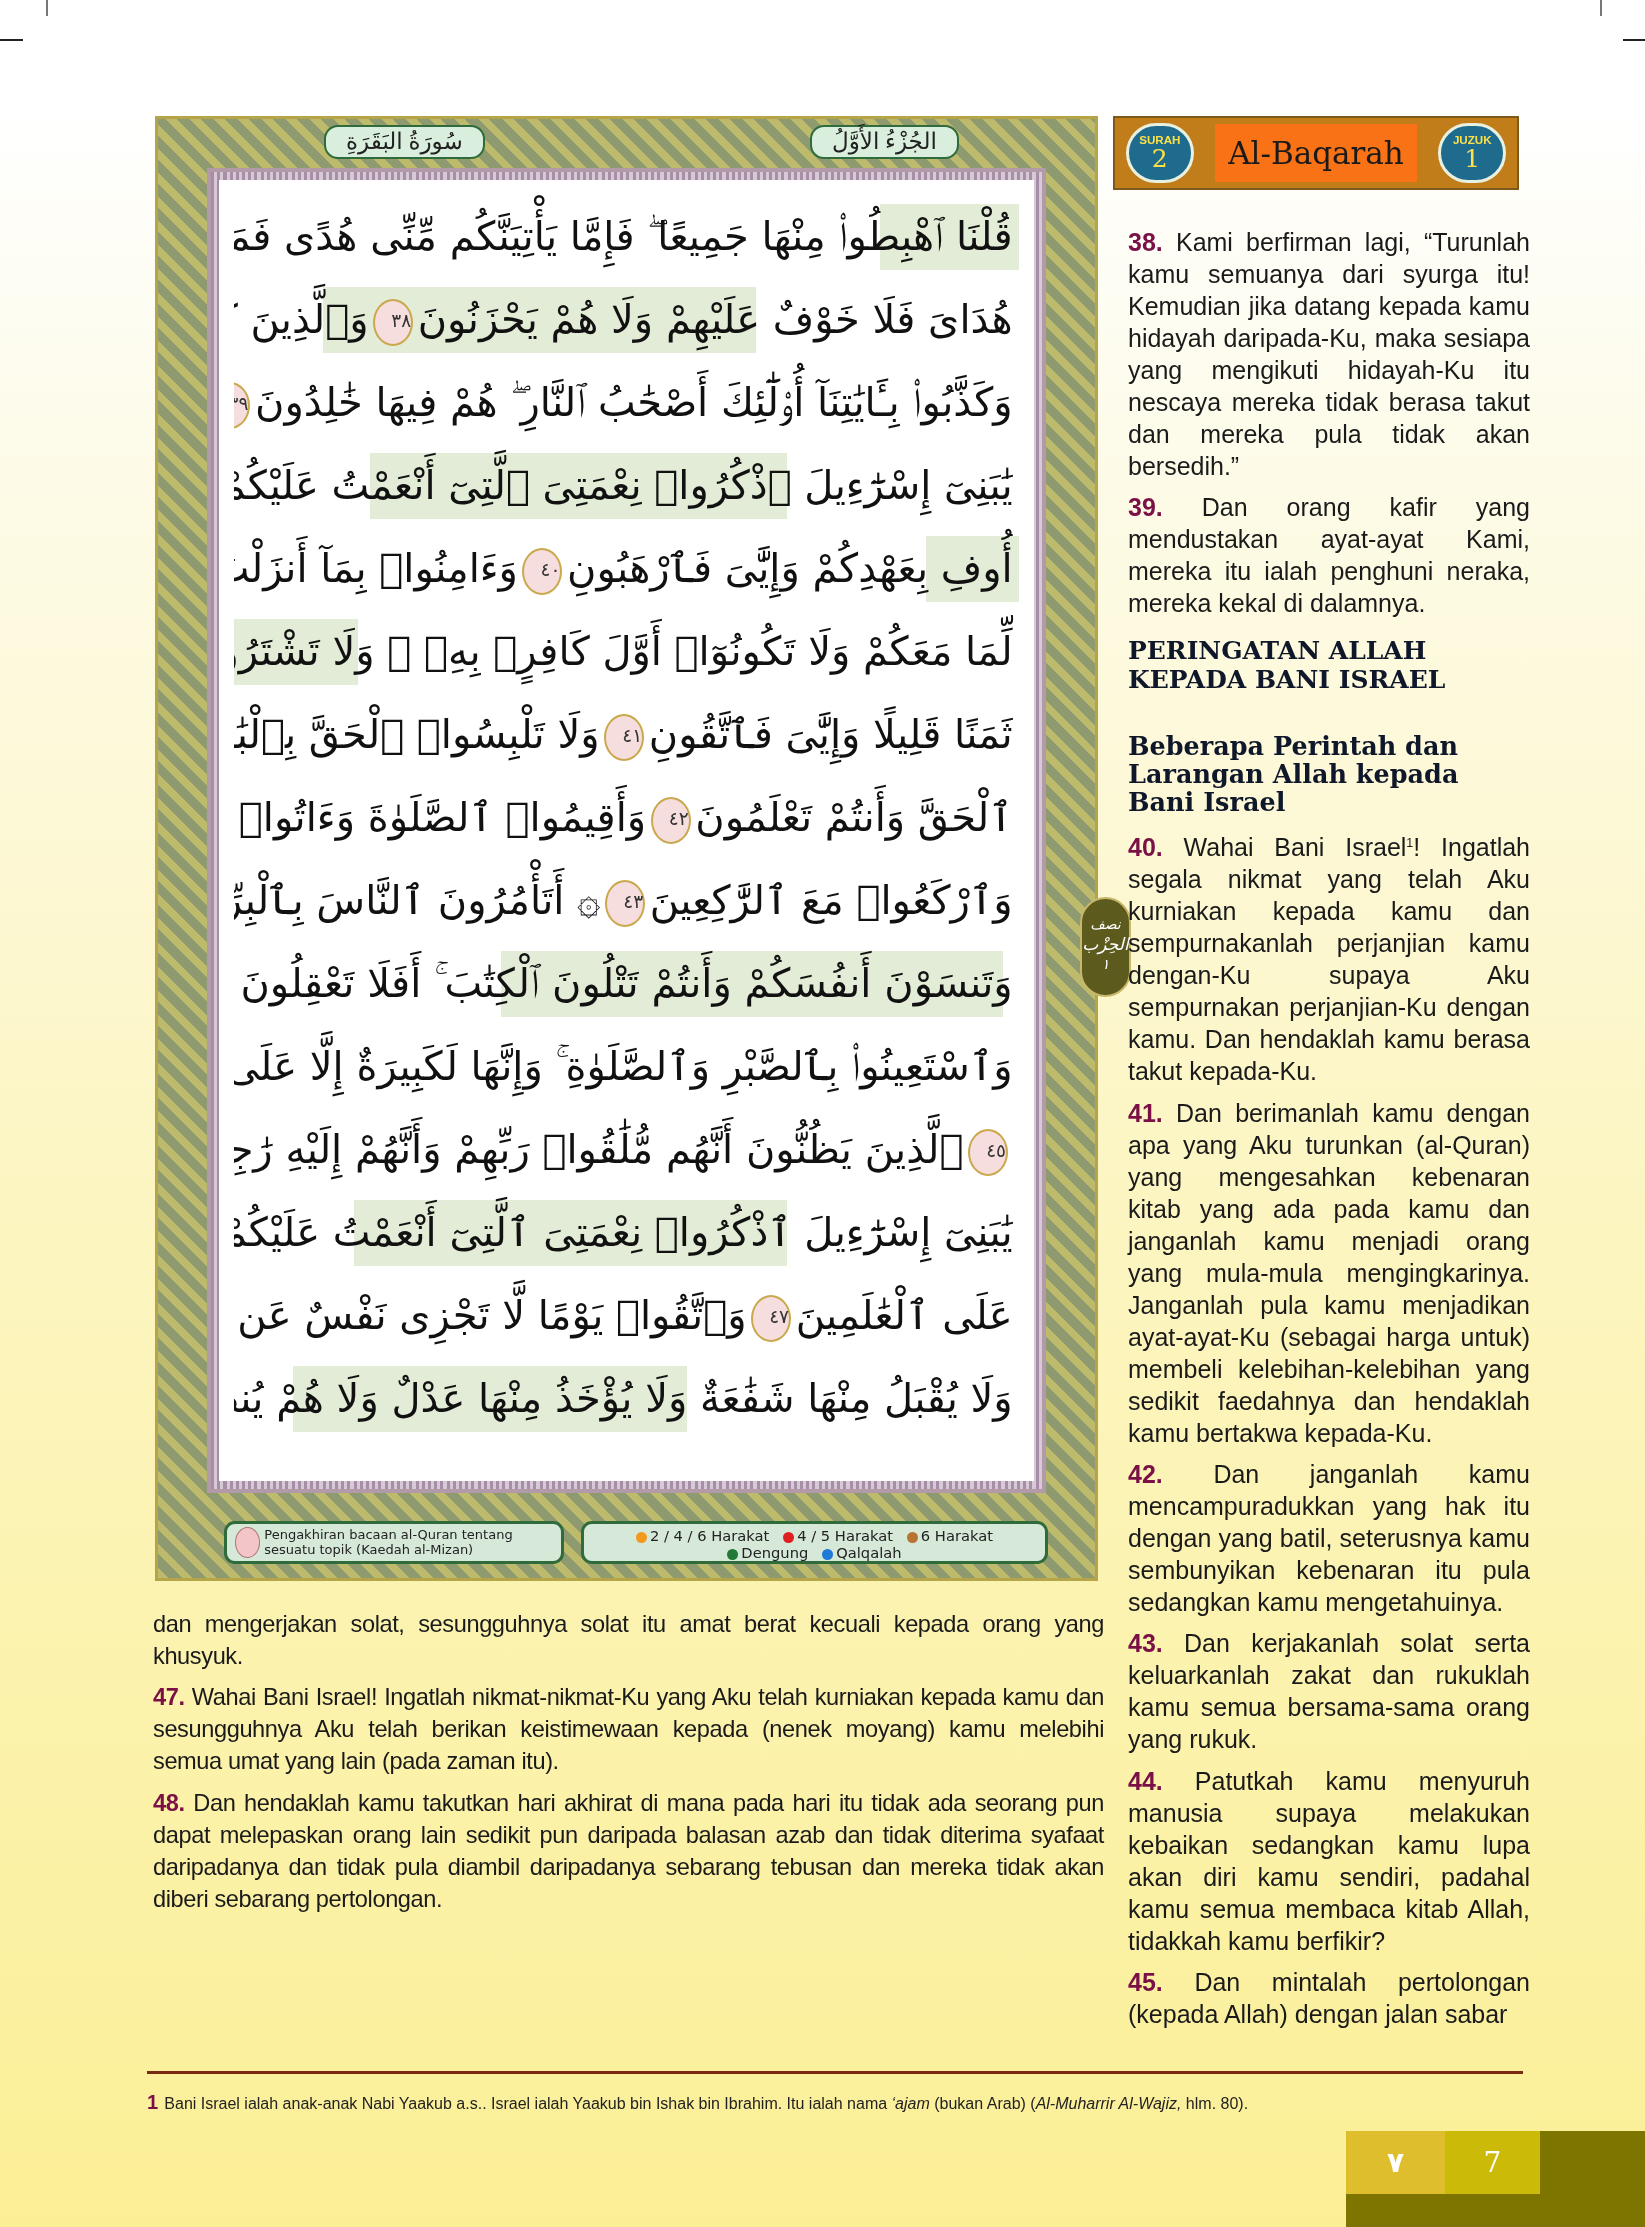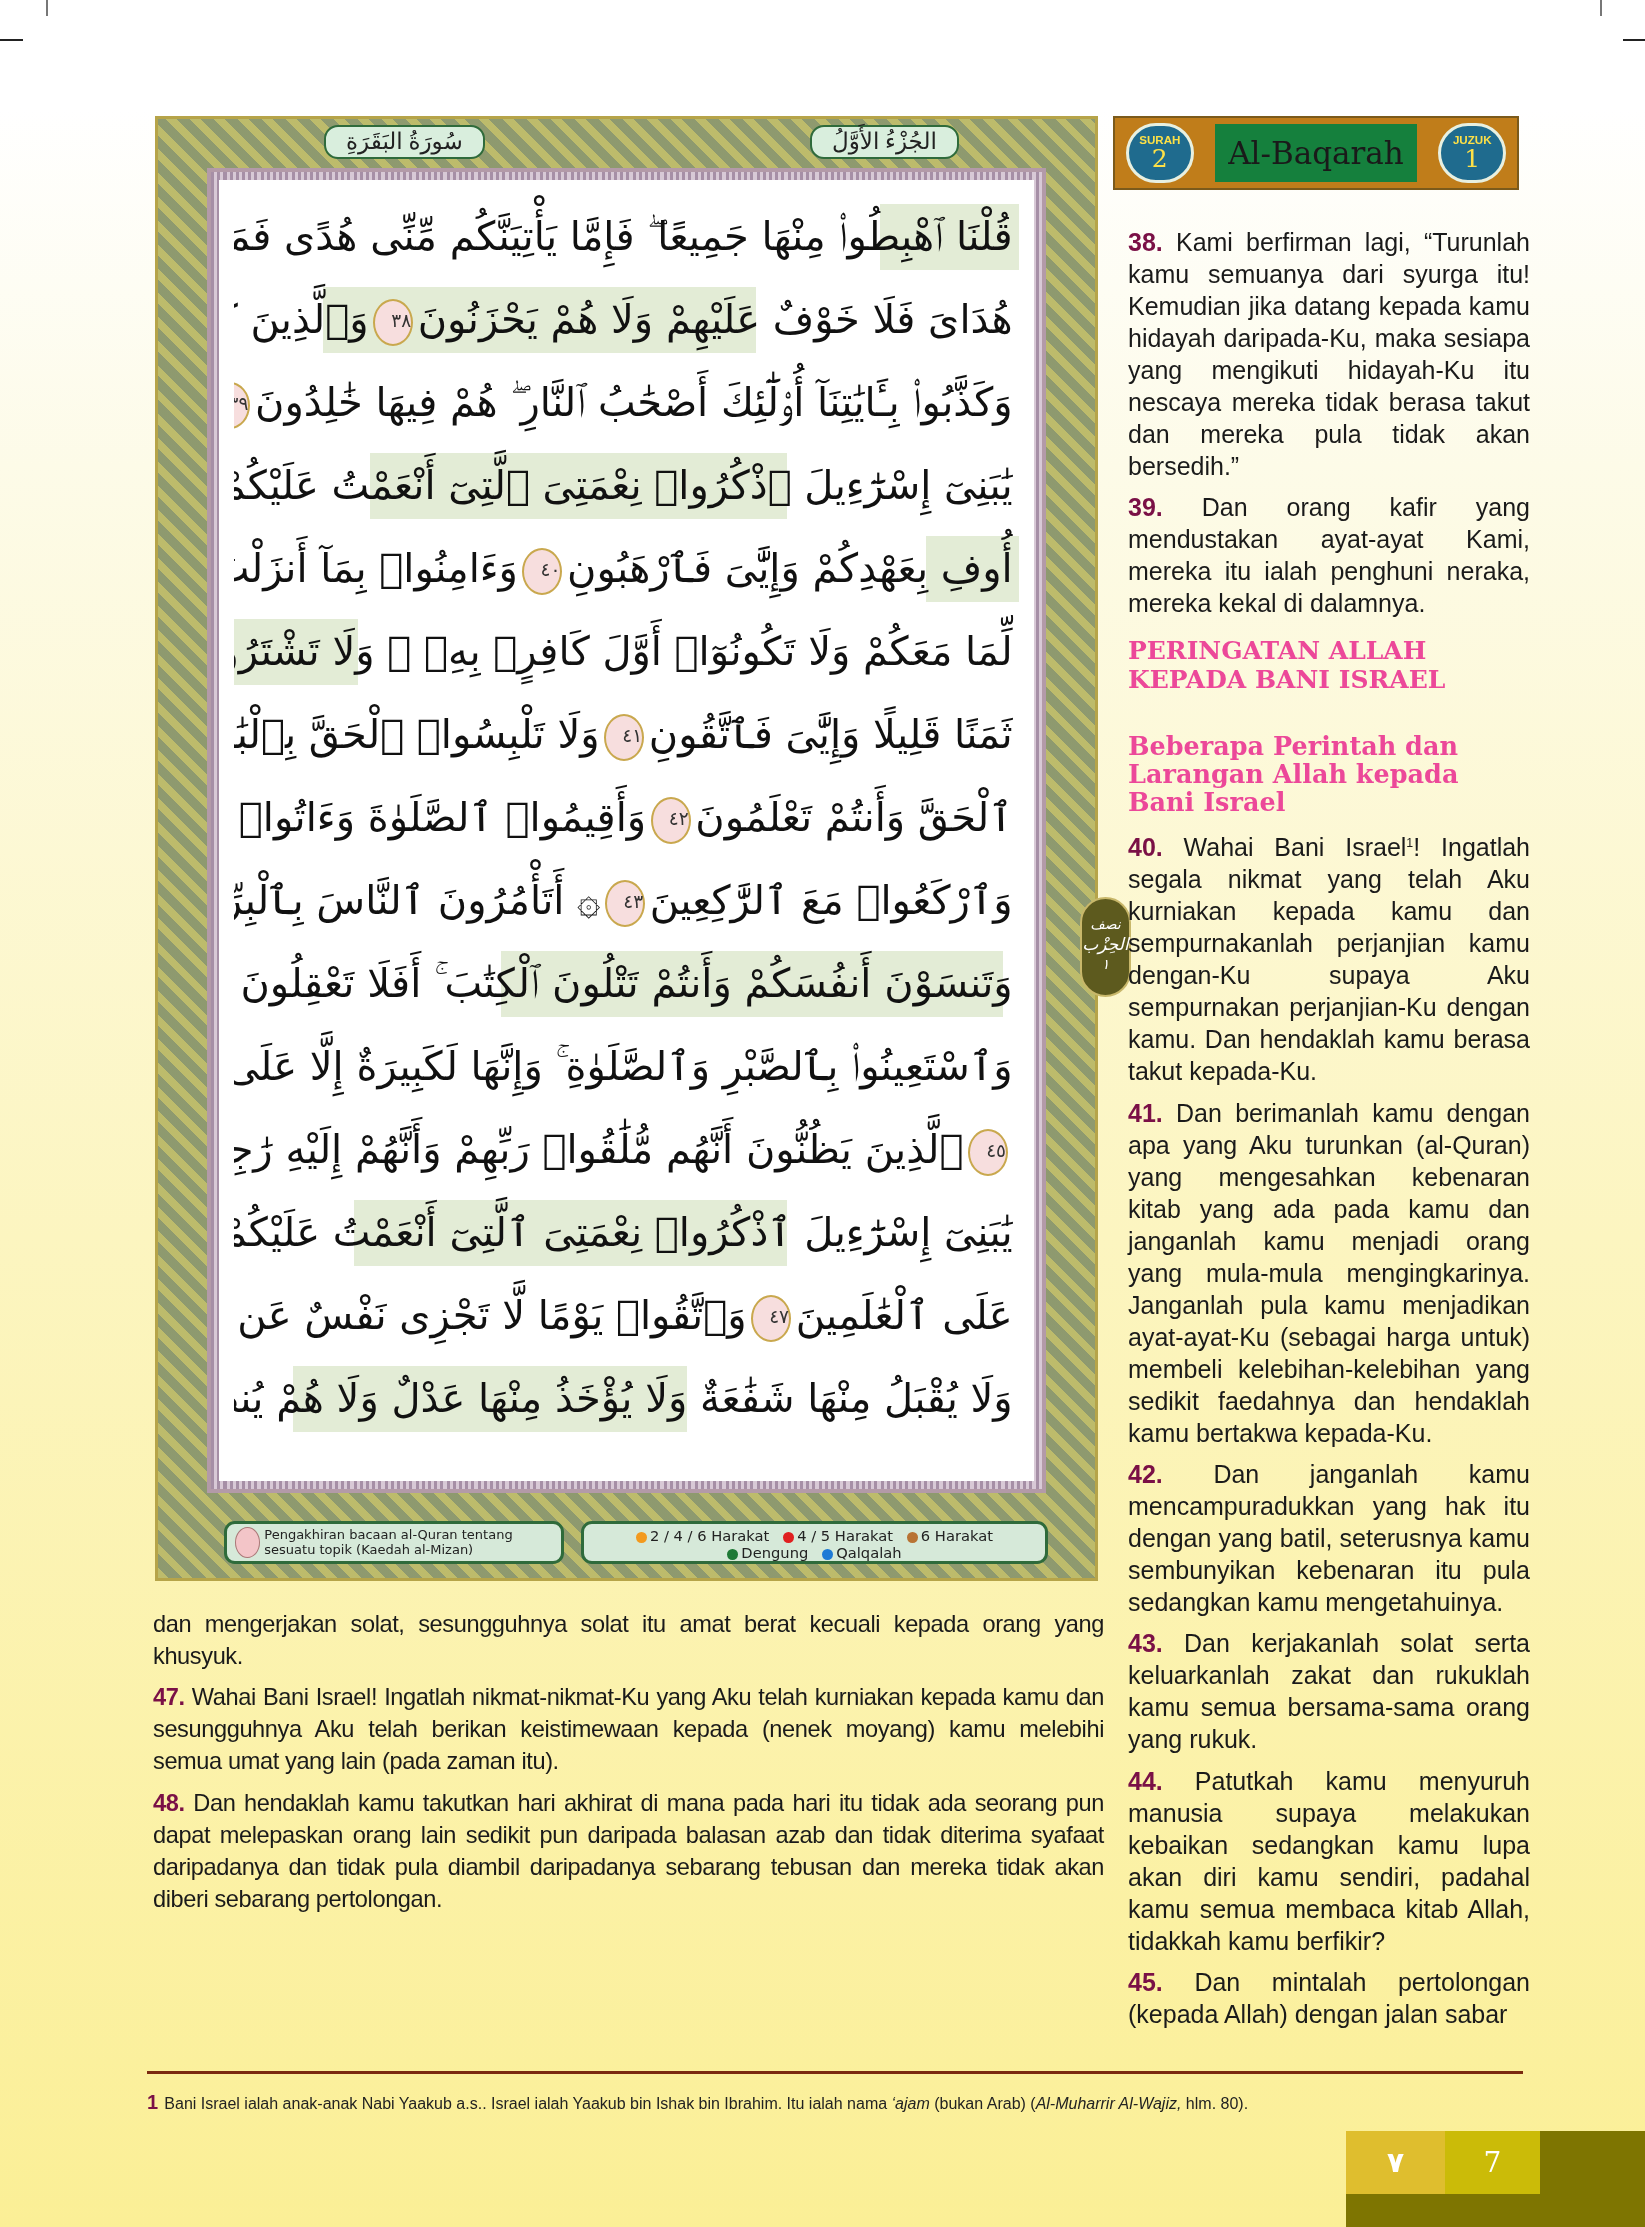--- a/index.html
+++ b/index.html
@@ -60,35 +60,35 @@
   }
   .dot { display:inline-block; width:10.8px; height:10.8px; border-radius:50%; margin-right:3.1px; vertical-align:-1.5px; }
   .pink-mark { display:inline-block; width:23px; height:29px; border-radius:50%; background:#f3c5c8; border:1.5px solid #a77; vertical-align:middle; margin-right:4.6px; }
 
   
   .banner {
     position:absolute; left:1113px; top:116px; width:406px; height:74px; box-sizing:border-box;
     background:#c07d1a; border:2.3px solid #7b5a1b;
   }
   .banner-center {
-    position:absolute; left:100px; right:100px; top:6.2px; bottom:6.2px; background:#15803d;
+    position:absolute; left:100px; right:100px; top:6.2px; bottom:6.2px; background:#f97316;
     display:flex; align-items:center; justify-content:center;
     font-family:"DejaVu Serif", serif; font-size:31px; color:#1a1a1a;
   }
   .badge {
     position:absolute; top:4.6px; width:68px; height:60px; background:#1f6b8e; color:#fde047;
     border:3.1px solid #e8f0e0; border-radius:31px; text-align:center; box-sizing:border-box;
   }
   .badge .lbl { font-size:11.6px; font-weight:bold; margin-top:7.7px; display:block; }
   .badge .num { font-family:"DejaVu Serif", serif; font-size:25px; line-height:26px; display:block; }
 
   .trans-col { position:absolute; left:1128px; top:226px; width:402px; }
   .para { font-size:25px; line-height:32px; margin:0 0 9.3px 0; text-align:justify; color:#1a1a1a; }
   .para .vn { color:#7a1046; font-weight:bold; }
-  .heading { font-family:"DejaVu Serif", serif; font-weight:bold; color:#ec4899; margin:0; }
+  .heading { font-family:"DejaVu Serif", serif; font-weight:bold; color:#0f172a; margin:0; }
   .h1 { font-size:25px; line-height:29px; margin-top:17px; }
   .h2 { font-size:25.5px; line-height:28px; margin-top:38px; margin-bottom:10.8px; }
   sup { font-size:12.4px; }
 
   .bottom-col { position:absolute; left:153px; top:1608px; width:951px; }
   .bottom-col .para { font-size:23.6px; line-height:32px; letter-spacing:-0.4px; margin-bottom:9.3px; }
 
   .rule { position:absolute; left:147px; top:2071px; width:1376px; height:3.1px; background:#7a2a10; }
   .footnote { position:absolute; left:147px; top:2091px; width:1391px; font-size:16px; color:#222; white-space:nowrap; }
   .footnote .fn-num { color:#7a1046; font-weight:bold; font-size:20px; margin-right:6.2px; }

